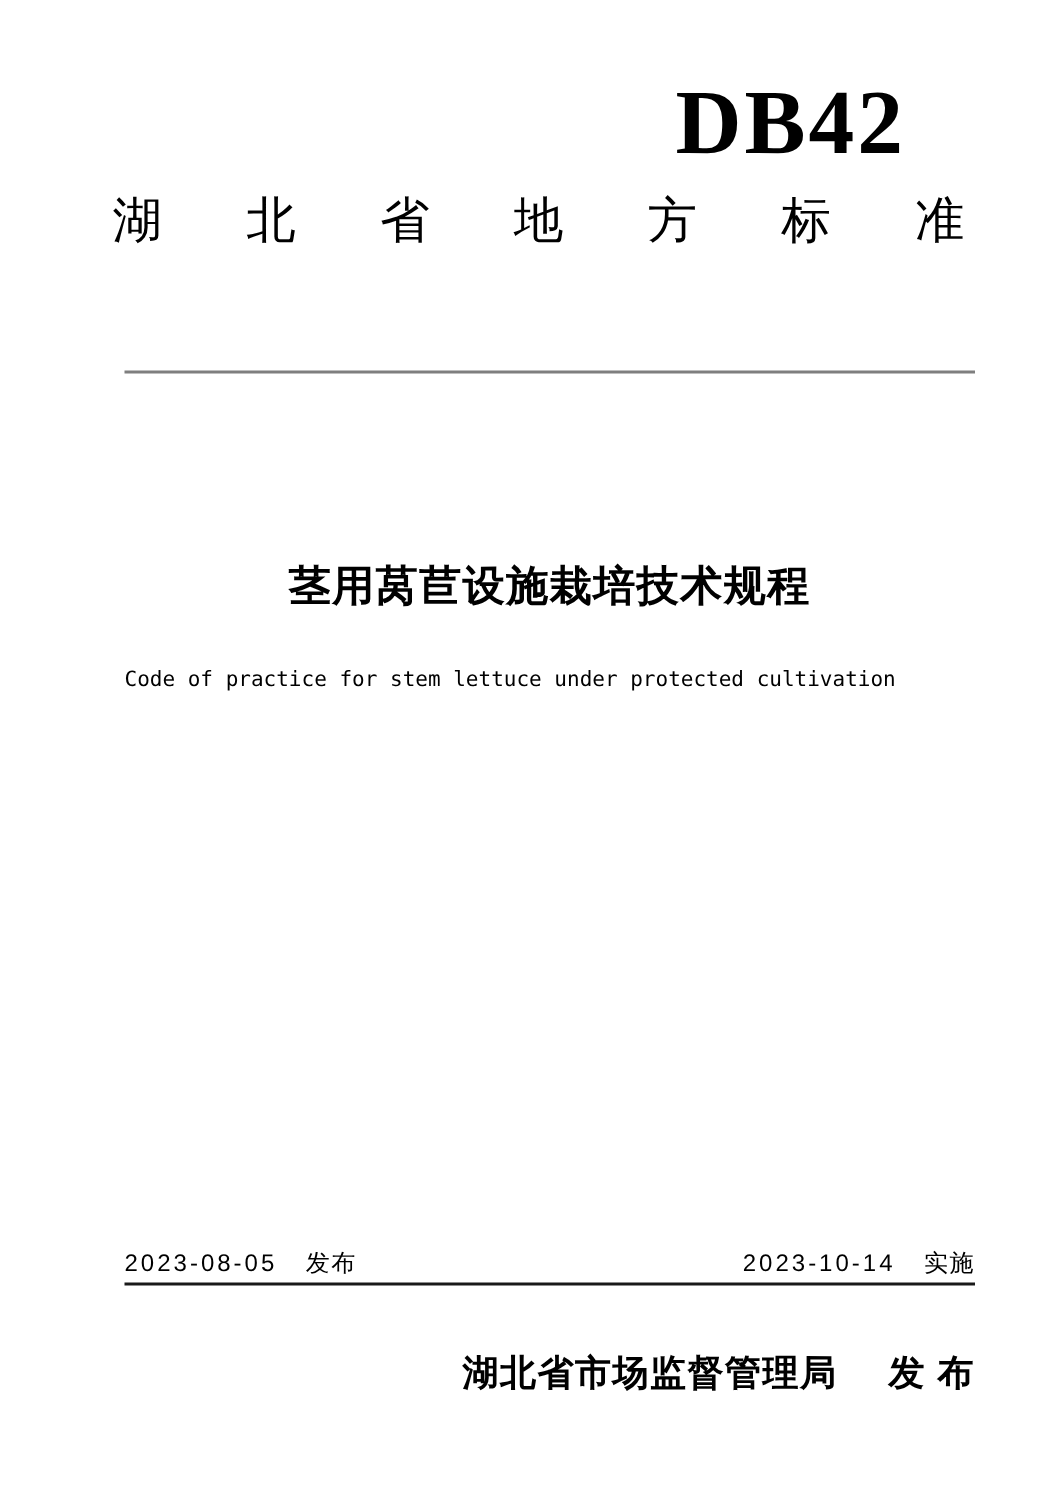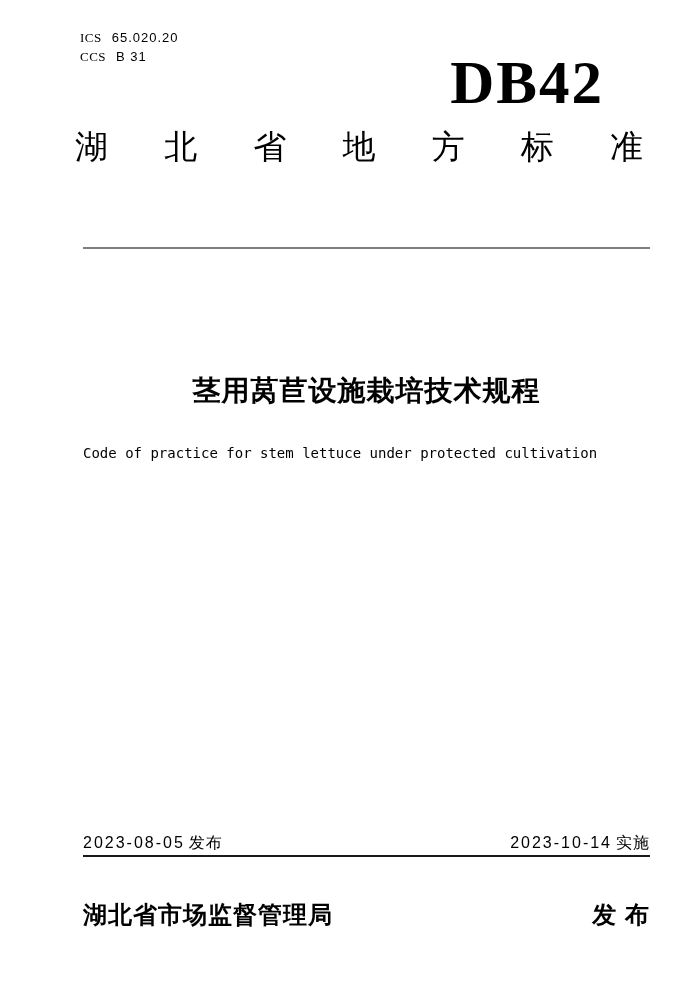--- a/index.html
+++ b/index.html
@@ -114,53 +114,45 @@
     top: 833px;
     display: flex;
     justify-content: space-between;
     font-size: 16px;
     line-height: 1.2;
   }
   .dates .date {
     letter-spacing: 2px;
   }
   .dates .date-label {
-    margin-left: 4px;
+    margin-left: 19px;
     letter-spacing: 1px;
   }
   .date-group { white-space: nowrap; }
 
   
   .publisher {
     position: absolute;
     left: 83px;
     width: 567px;
     top: 899px;
     display: flex;
-    justify-content: space-between;
+    justify-content: flex-end;
     gap: 34px;
     font-size: 24px;
     font-weight: bold;
     letter-spacing: 1px;
     white-space: nowrap;
   }
 </style>
 </head>
 <body>
 
 <div class="page">
 
-  <div class="codes">
-    <div class="row">
-      <span class="label">ICS</span><span class="value">65.020.20</span>
-    </div>
-    <div class="row">
-      <span class="label">CCS</span><span class="value">B 31</span>
-    </div>
-  </div>
 
   <div class="logo">DB42</div>
 
   <div class="standard-category">
       <span>湖</span>
       <span>北</span>
       <span>省</span>
       <span>地</span>
       <span>方</span>
       <span>标</span>

